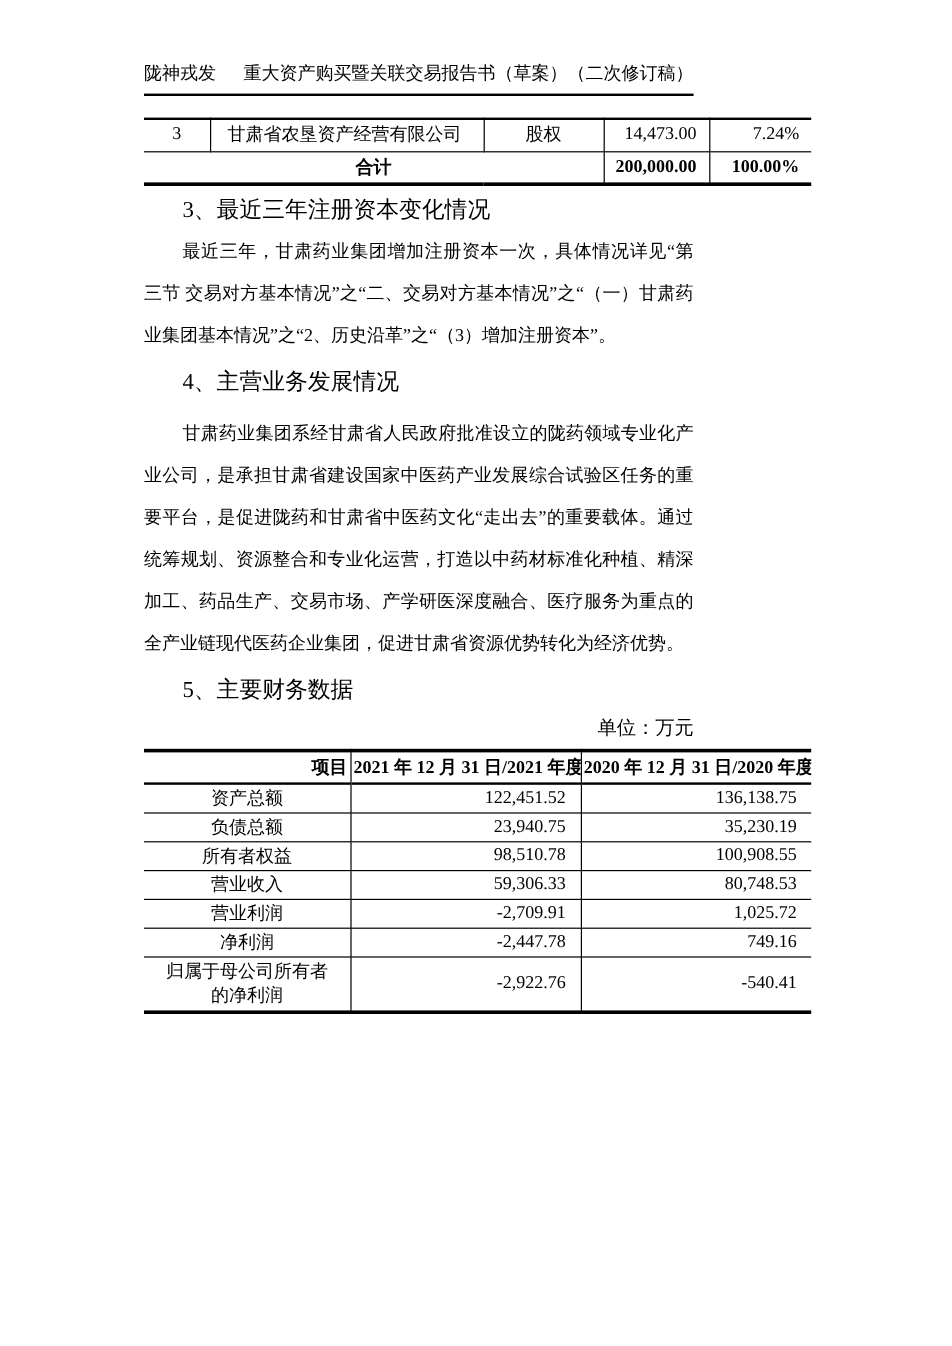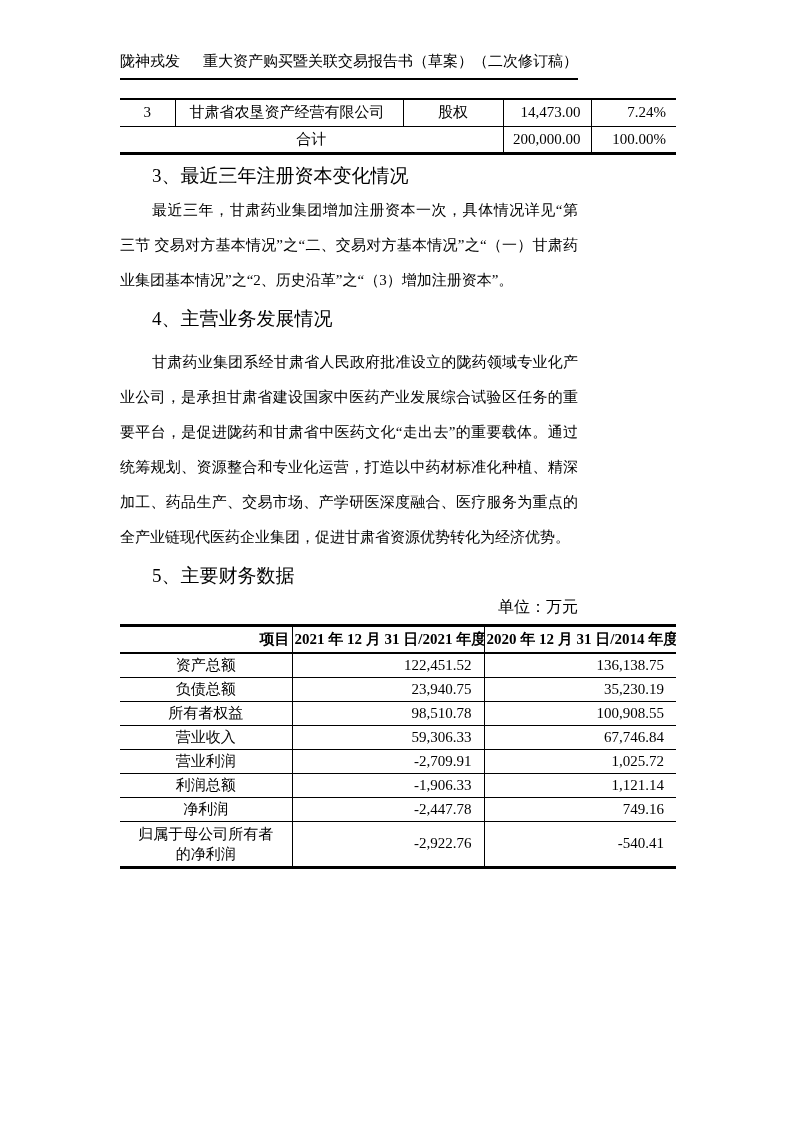--- a/index.html
+++ b/index.html
@@ -32,21 +32,21 @@
   .equity-table td {
     border-bottom: 1.5px solid #000;
     border-right: 1.5px solid #000;
     height: 27px; padding: 0 8px;
     overflow: hidden; white-space: nowrap;
   }
   .equity-table td.last { border-right: none; }
   .c { text-align: center; }
   .l { text-align: left; padding-left: 14px !important; }
   .r { text-align: right; padding-right: 10px !important; }
-  .b { font-weight: normal; margin-top: 23px; }
+  .b { font-weight: bold; margin-top: 23px; }
 
   .heading {
     font-size: 19px; line-height: 35px;
     text-indent: 32px; margin-top: 3px;
   }
   .body {
     font-size: 15px; line-height: 35px;
     text-align: justify; text-indent: 32px;
     margin: 0;
   }
@@ -124,21 +124,21 @@
     <table class="fin-table">
       <colgroup>
         <col style="width:172px">
           <col style="width:192px">
           <col style="width:192px">
       </colgroup>
       <thead>
         <tr>
           <th>项目</th>
           <th>2021 年 12 月 31 日/2021 年度</th>
-          <th>2020 年 12 月 31 日/2014 年度</th>
+          <th>2020 年 12 月 31 日/2020 年度</th>
         </tr>
       </thead>
       <tbody>
         <tr>
           <td class="lab">资产总额</td>
           <td class="num">122,451.52</td>
           <td class="num">136,138.75</td>
         </tr>
         <tr>
           <td class="lab">负债总额</td>
@@ -146,31 +146,26 @@
           <td class="num">35,230.19</td>
         </tr>
         <tr>
           <td class="lab">所有者权益</td>
           <td class="num">98,510.78</td>
           <td class="num">100,908.55</td>
         </tr>
         <tr>
           <td class="lab">营业收入</td>
           <td class="num">59,306.33</td>
-          <td class="num">67,746.84</td>
+          <td class="num">80,748.53</td>
         </tr>
         <tr>
           <td class="lab">营业利润</td>
           <td class="num">-2,709.91</td>
           <td class="num">1,025.72</td>
-        </tr>
-        <tr>
-          <td class="lab">利润总额</td>
-          <td class="num">-1,906.33</td>
-          <td class="num">1,121.14</td>
         </tr>
         <tr>
           <td class="lab">净利润</td>
           <td class="num">-2,447.78</td>
           <td class="num">749.16</td>
         </tr>
         <tr>
           <td class="lab wrap">归属于母公司所有者
 的净利润</td>
           <td class="num">-2,922.76</td>

